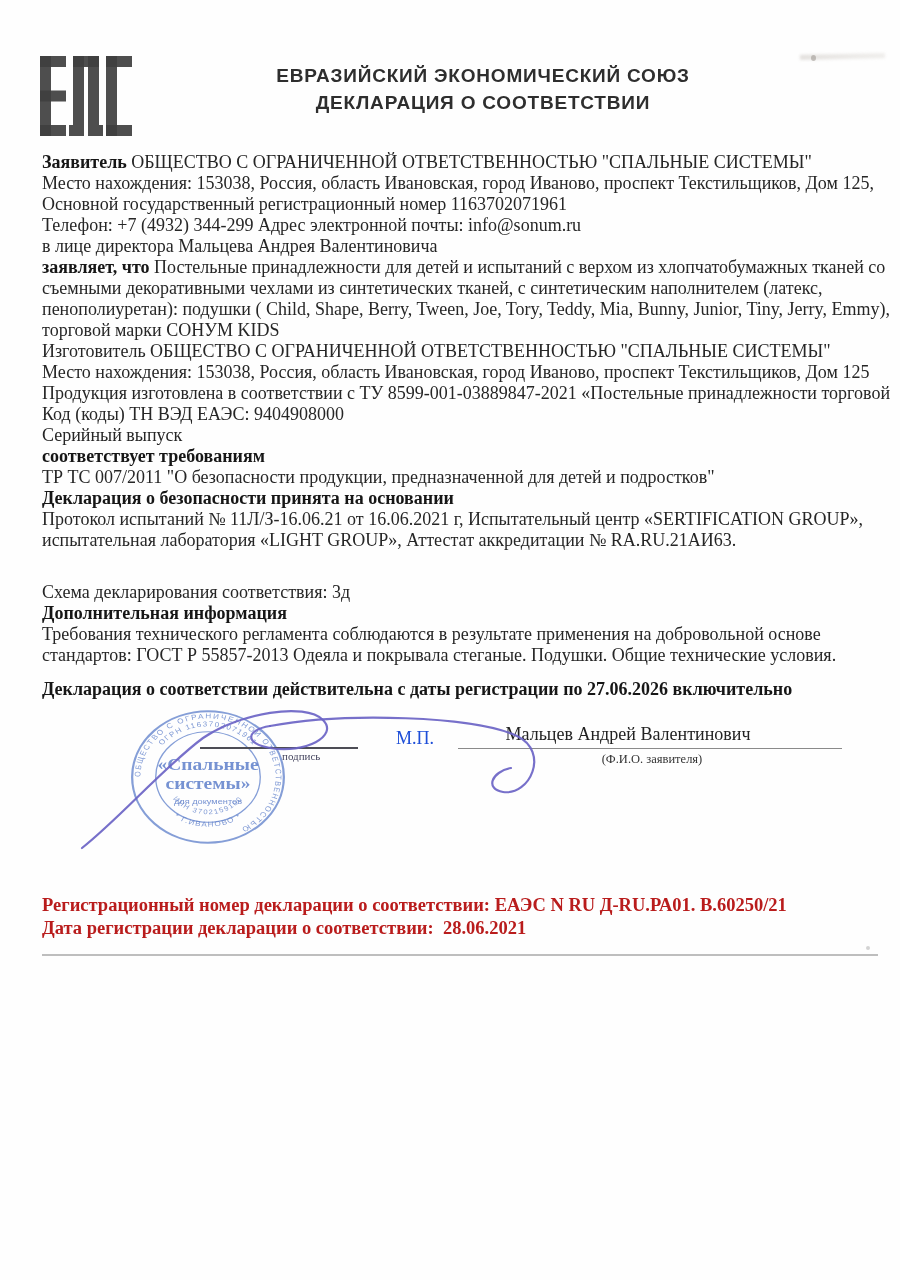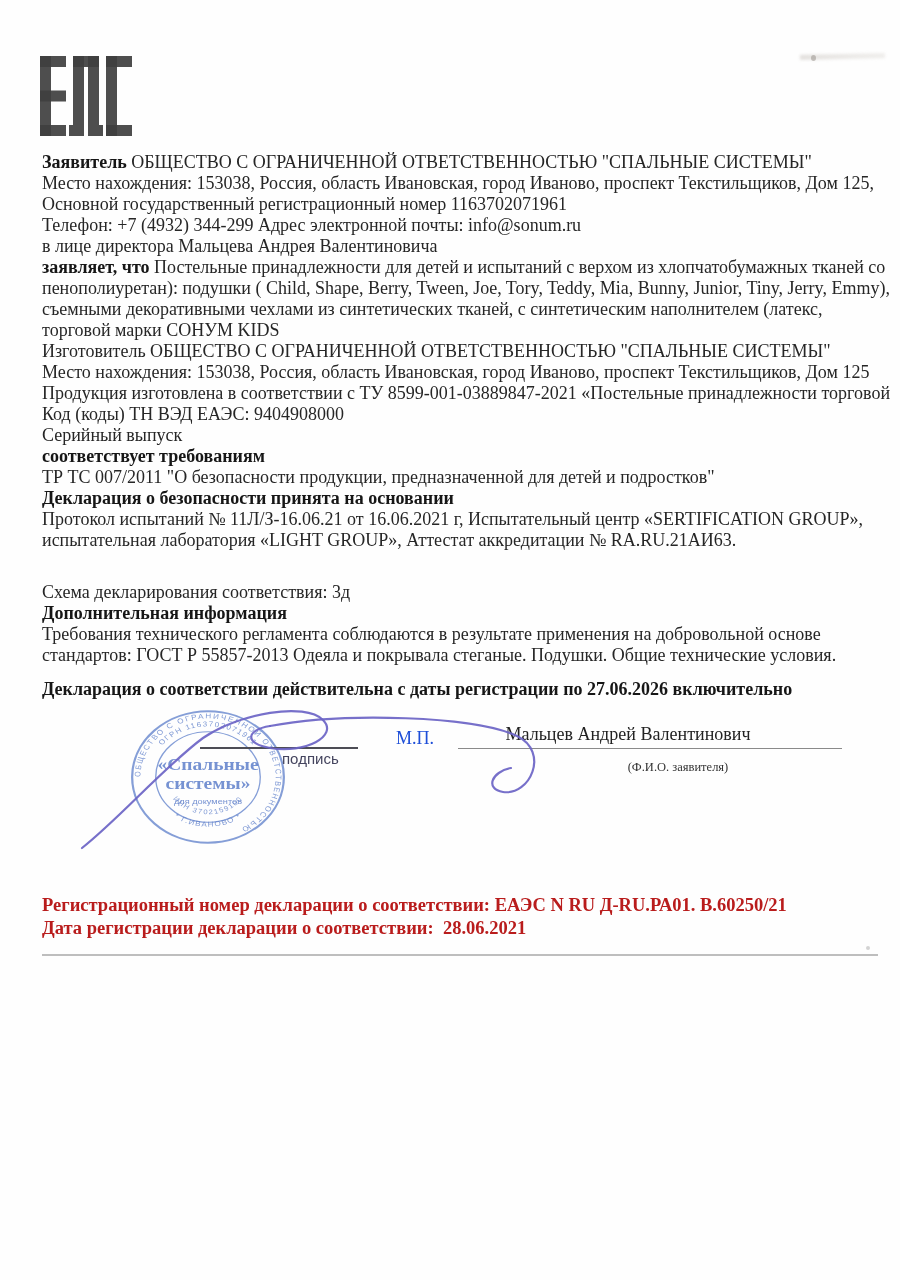--- a/index.html
+++ b/index.html
@@ -23,24 +23,24 @@
   }
   
   .doc-body{position:absolute;left:42px;top:152px;width:830px;font-size:18px;}
   .doc-body p{margin:0;line-height:21px;white-space:pre;color:#262626;}
   .doc-body p.gap{margin-top:31px;}
   .doc-body p.gap-sm{margin-top:13px;}
   .doc-body .b{font-weight:bold;color:#161616;}
   
   .mp-label{position:absolute;left:396px;top:728px;font-size:18px;color:#1d4ed8;}
   .sig-line{position:absolute;left:200px;top:747px;width:158px;height:0;border-top:2px solid #4d4d55;}
-  .sig-caption{position:absolute;left:282px;top:750px;font-size:15px;color:#44445e;font-family:Liberation Sans, sans-serif;}
+  .sig-caption{position:absolute;left:282px;top:750px;font-size:11px;color:#44445e;font-family:Liberation Serif, serif;}
   .fio-line{position:absolute;left:458px;top:748px;width:384px;height:0;border-top:1.5px solid #8a8a8a;}
   .fio-name{position:absolute;left:436px;top:724px;width:384px;text-align:center;font-size:18px;color:#222;}
-  .fio-caption{position:absolute;left:486px;top:752px;width:384px;text-align:center;font-size:12.5px;color:#333;margin-top:8px;}
+  .fio-caption{position:absolute;left:460px;top:752px;width:384px;text-align:center;font-size:12.5px;color:#333;}
   
   .stamp-svg{position:absolute;left:126px;top:706px;width:164px;height:142px;opacity:.88;}
   .signature-svg{position:absolute;left:55px;top:688px;width:620px;height:190px;}
   
   .footer{position:absolute;left:42px;top:894px;width:830px;font-weight:bold;font-size:18.5px;color:#b91c1c;}
   .footer p{margin:0;line-height:23px;white-space:pre;}
   .rule{position:absolute;left:42px;top:954px;width:836px;height:2px;background:#b3b3b3;opacity:.85;}
   
   .smudge{position:absolute;left:800px;top:54px;width:85px;height:5px;
     background:linear-gradient(90deg,#b9b2ab,#cfcac4 60%,#d8d4cf);
@@ -66,30 +66,34 @@
       <rect x="33" y="0" width="26" height="11"></rect>
       <rect x="29" y="69" width="15" height="11"></rect>
       <rect x="48" y="69" width="15" height="11"></rect>
 
       <rect x="66" y="0" width="11" height="80"></rect>
       <rect x="66" y="0" width="26" height="11"></rect>
       <rect x="66" y="69" width="26" height="11"></rect>
     </g>
   </svg>
 
+  <div class="title-wrap">
+    <div>ЕВРАЗИЙСКИЙ ЭКОНОМИЧЕСКИЙ СОЮЗ</div>
+    <div>ДЕКЛАРАЦИЯ О СООТВЕТСТВИИ</div>
+  </div>
 
   <div class="doc-body">
       <p><span class="b">Заявитель</span><span> ОБЩЕСТВО С ОГРАНИЧЕННОЙ ОТВЕТСТВЕННОСТЬЮ "СПАЛЬНЫЕ СИСТЕМЫ"</span></p>
       <p><span>Место нахождения: 153038, Россия, область Ивановская, город Иваново, проспект Текстильщиков, Дом 125,</span></p>
       <p><span>Основной государственный регистрационный номер 1163702071961</span></p>
       <p><span>Телефон: +7 (4932) 344-299 Адрес электронной почты: info@sonum.ru</span></p>
       <p><span>в лице директора Мальцева Андрея Валентиновича</span></p>
       <p><span class="b">заявляет, что</span><span> Постельные принадлежности для детей и испытаний с верхом из хлопчатобумажных тканей со</span></p>
+      <p><span>съемными декоративными чехлами из синтетических тканей, с синтетическим наполнителем (латекс,</span></p>
       <p><span>пенополиуретан): подушки ( Child, Shape, Berry, Tween, Joe, Tory, Teddy, Mia, Bunny, Junior, Tiny, Jerry, Emmy),</span></p>
-      <p><span>съемными декоративными чехлами из синтетических тканей, с синтетическим наполнителем (латекс,</span></p>
       <p><span>торговой марки СОНУМ KIDS</span></p>
       <p><span>Изготовитель ОБЩЕСТВО С ОГРАНИЧЕННОЙ ОТВЕТСТВЕННОСТЬЮ "СПАЛЬНЫЕ СИСТЕМЫ"</span></p>
       <p><span>Место нахождения: 153038, Россия, область Ивановская, город Иваново, проспект Текстильщиков, Дом 125</span></p>
       <p><span>Продукция изготовлена в соответствии с ТУ 8599-001-03889847-2021 «Постельные принадлежности торговой</span></p>
       <p><span>Код (коды) ТН ВЭД ЕАЭС: 9404908000</span></p>
       <p><span>Серийный выпуск</span></p>
       <p><span class="b">соответствует требованиям</span></p>
       <p><span>ТР ТС 007/2011 "О безопасности продукции, предназначенной для детей и подростков"</span></p>
       <p><span class="b">Декларация о безопасности принята на основании</span></p>
       <p><span>Протокол испытаний № 11Л/З-16.06.21 от 16.06.2021 г, Испытательный центр «SERTIFICATION GROUP»,</span></p>

